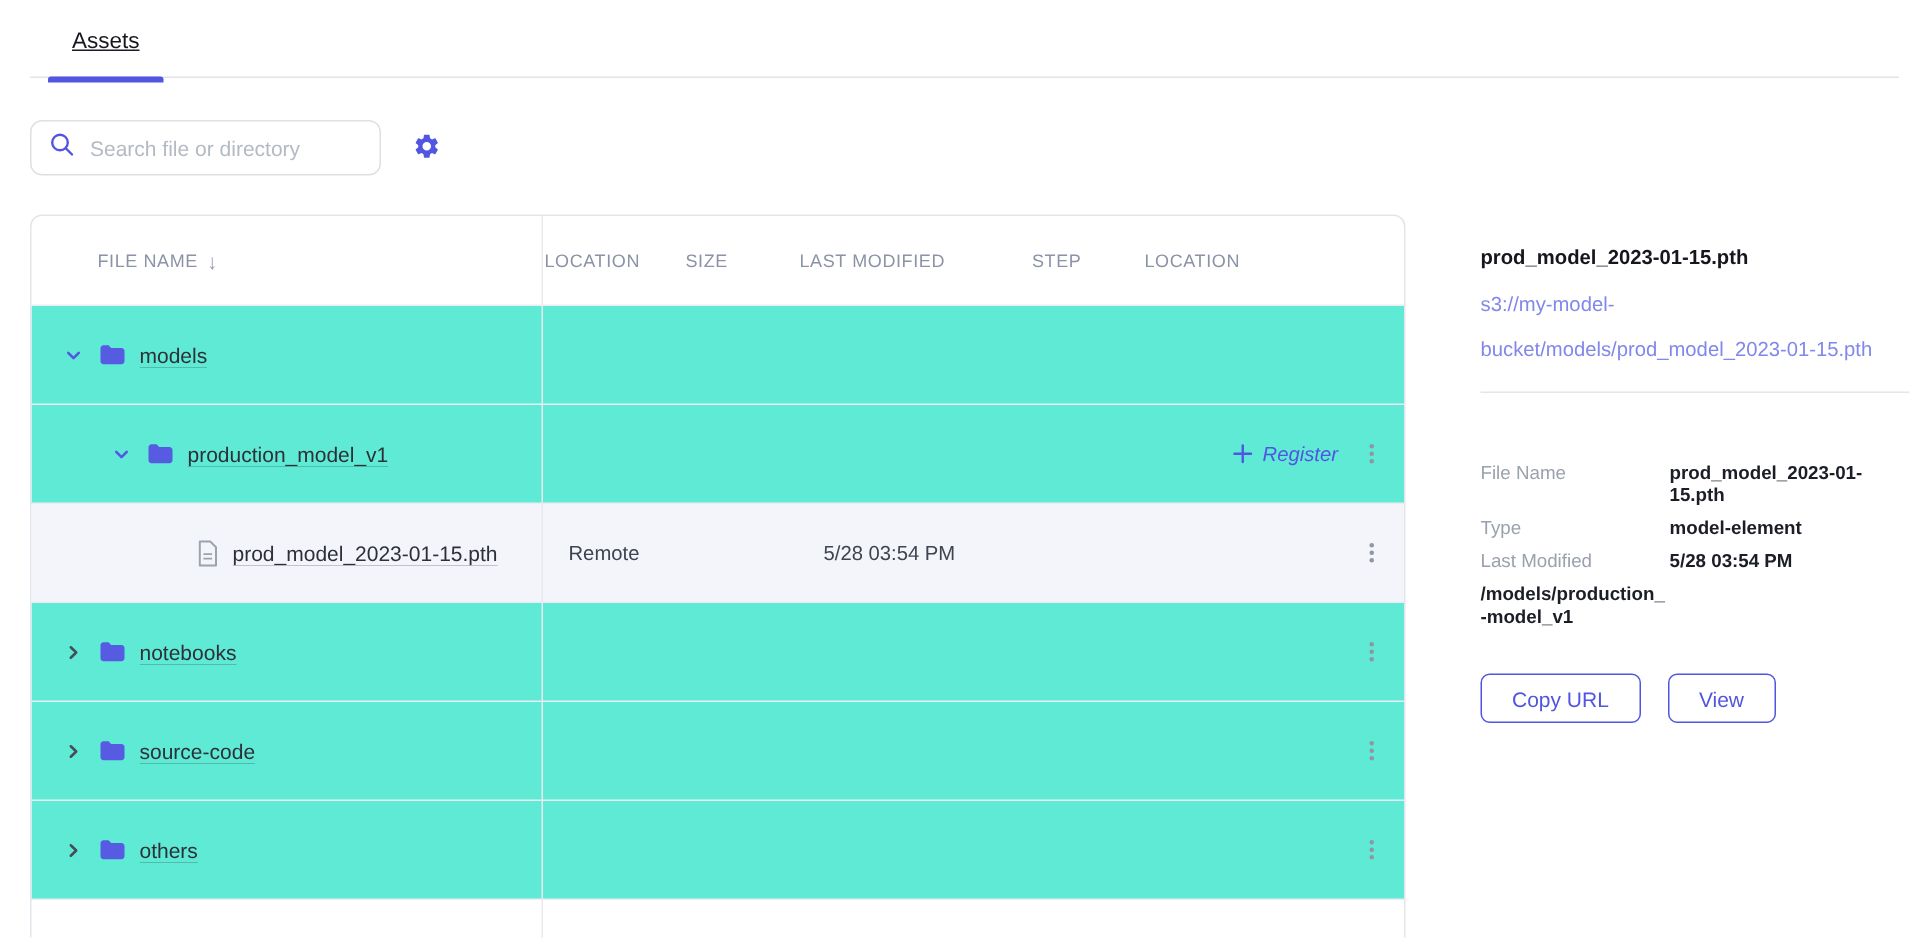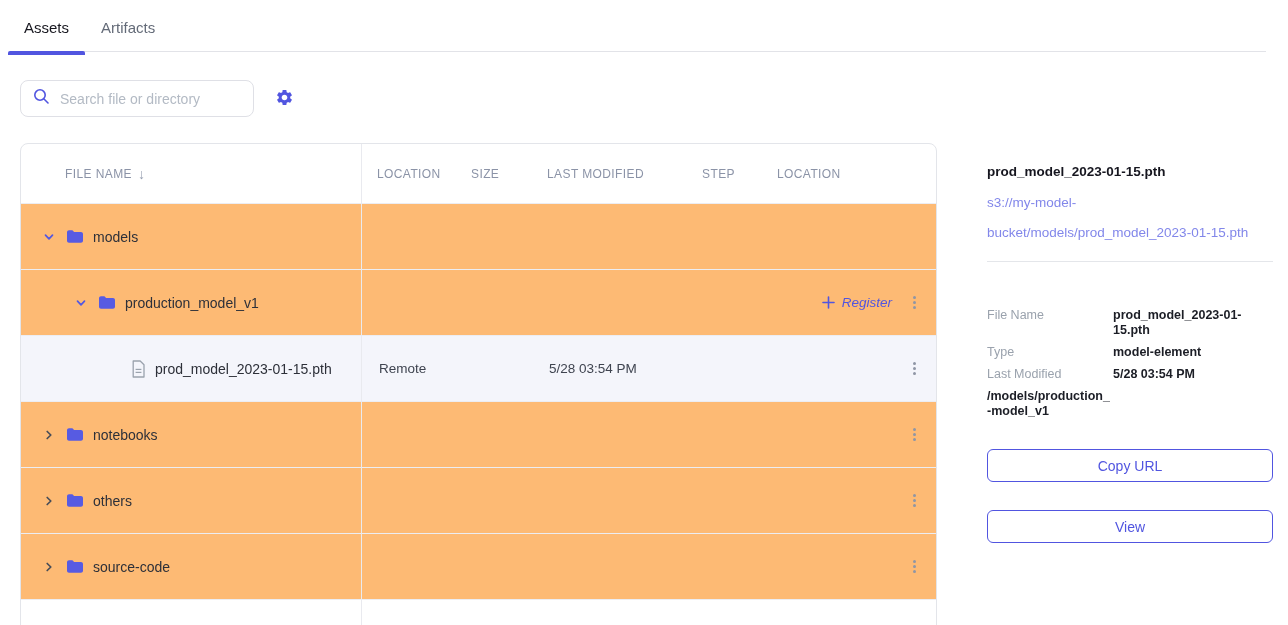--- a/index.html
+++ b/index.html
@@ -4,21 +4,21 @@
 <style>
   * { margin:0; padding:0; box-sizing:border-box; }
   html,body { width:1288px; height:625px; overflow:hidden; }
   body {
     position:relative; background:#fff;
     font-family:"Liberation Sans","DejaVu Sans",sans-serif;
     color:var(--text-dark,#1b1d26);
     -webkit-font-smoothing:antialiased;
   }
   
-  .tabs { position:absolute; left:8px; top:10px; display:flex; z-index:2; }
+  .tabs { position:absolute; left:32px; top:10px; display:flex; z-index:2;text-decoration:underline; }
   .tab { position:relative; padding:9px 16px 19px; font-size:15px; color:#646b78; cursor:pointer; }
   .tab.active { color:#17171f; }
   .tab.active::after {
     content:""; position:absolute; left:0; right:0; bottom:0; height:4px;
     background:var(--accent,#5155e0); border-radius:2px 2px 0 0;
   }
   .top-divider { position:absolute; left:20px; right:22px; top:51px; height:1px; background:#e2e3e8; }
 
   
   .searchbox {
@@ -43,26 +43,26 @@
     position:absolute; left:20px; top:143px; width:917px; height:520px;
     border:1px solid #e3e5ea; border-radius:8px 8px 0 0; background:#fff; overflow:hidden;
   }
   .col-divider { position:absolute; left:340px; top:0; bottom:0; width:1px; background:#e9eaef; }
   .thead, .trow {
     display:grid; grid-template-columns:340px 94px 76px 155px 75px 1fr 44px;
     align-items:center;
   }
   .thead { height:60px; border-bottom:1px solid #ecedf2; }
   .thead .hcell {
-    font-size:12px; letter-spacing:.4px; color:#8b93a7; padding-left:16px;
+    font-size:12px; letter-spacing:.4px; color:#8b93a7; padding-left:2px;
     white-space:nowrap; display:flex; align-items:center; gap:6px;
   }
   .thead .hcell.first { padding-left:44px; }
   .sort-arrow { font-size:14px; color:#98a0b2; }
-  .trow { height:66px; border-bottom:1px solid #ecedf2; background:#fdba74; }
+  .trow { height:66px; border-bottom:1px solid #ecedf2; background:#5eead4; }
   .trow.selected { background:var(--row-highlight,#f4f5fb); }
   .cell { font-size:13.5px; color:#3f4450; padding-left:18px; white-space:nowrap; }
   .name-cell { display:flex; align-items:center; gap:9px; padding-left:20px; min-width:0; }
   .trow.level-2 .name-cell { padding-left:52px; }
   .trow.level-3 .name-cell { padding-left:110px; }
   .chev { width:16px; height:16px; flex:0 0 auto; display:flex; align-items:center; justify-content:center; cursor:pointer; }
   .ficon { flex:0 0 auto; display:flex; align-items:center; }
   .tree-label {
     font-size:14px; color:#2d3039; text-decoration:underline; text-underline-offset:3px;
     cursor:pointer; overflow:hidden; text-overflow:ellipsis; white-space:nowrap; max-width:196px;
@@ -83,33 +83,32 @@
     display:block; margin-top:9px; font-size:13.5px; line-height:30px;
     color:var(--accent-light,#8287ea); text-decoration:none; overflow-wrap:break-word; cursor:pointer;
   }
   .d-divider { margin-top:13px; height:1px; background:#e4e6ea; }
   .d-fields {
     margin-top:46px; display:grid; grid-template-columns:126px 1fr; row-gap:7px;
     font-size:12.5px; line-height:15px;
   }
   .d-label { color:#9aa2ad; }
   .d-value { font-weight:bold; color:#1c1e26; overflow-wrap:break-word; }
-  .d-buttons { margin-top:30px; display:flex; gap:28px;flex-direction:column; }
+  .d-buttons { margin-top:30px; display:flex; gap:18px; }
   .d-btn {
     height:33px; padding:0 20px; background:#fff; border:1px solid var(--accent,#5155e0);
     border-radius:6px; color:var(--accent,#5155e0); font-size:14px; cursor:pointer;
     font-family:"Liberation Sans","DejaVu Sans",sans-serif;
   }
 </style>
 </head>
 <body>
 
 <div class="tabs">
   <div class="tab active">Assets</div>
-  <div class="tab">Artifacts</div>
 </div>
 <div class="top-divider"></div>
 
 <div class="searchbox">
   <span>
     <svg width="17" height="17" viewBox="0 0 17 17">
         <circle cx="7" cy="7" r="5.2" fill="none" stroke="#5155e0" stroke-width="1.6"></circle>
         <line x1="11" y1="11" x2="15" y2="15" stroke="#5155e0" stroke-width="1.6" stroke-linecap="round"></line>
       </svg>
   </span>
@@ -270,52 +269,52 @@
         <svg width="12" height="12" viewBox="0 0 12 12">
               <path d="M4.2 2.5 L7.8 6 L4.2 9.5" fill="none" stroke="#464c58" stroke-width="1.7" stroke-linecap="round" stroke-linejoin="round"></path>
             </svg>
       </span>
       <span class="ficon icon-folder">
         <svg width="18" height="15" viewBox="0 0 18 15">
               <path d="M1 3.2 C1 2.1 1.9 1.2 3 1.2 L6.4 1.2 L8.1 3 L15 3 C16.1 3 17 3.9 17 5 L17 11.8 C17 12.9 16.1 13.8 15 13.8 L3 13.8 C1.9 13.8 1 12.9 1 11.8 Z" fill="#575be2"></path>
             </svg>
       </span>
 
+      <a class="tree-label">source-code</a>
+    </div>
+    <div class="cell loc"></div>
+    <div class="cell size"></div>
+    <div class="cell mod"></div>
+    <div class="cell step"></div>
+    <div class="cell ctx-cell">
+      
+    </div>
+    <div class="cell actions-cell">
+      <span class="kebab">
+            <i></i>
+            <i></i>
+            <i></i>
+          </span>
+    </div>
+  </div>
+      <div class="trow level-1">
+    <div class="cell name-cell">
+
+      <span class="chev chev-right">
+        <svg width="12" height="12" viewBox="0 0 12 12">
+              <path d="M4.2 2.5 L7.8 6 L4.2 9.5" fill="none" stroke="#464c58" stroke-width="1.7" stroke-linecap="round" stroke-linejoin="round"></path>
+            </svg>
+      </span>
+      <span class="ficon icon-folder">
+        <svg width="18" height="15" viewBox="0 0 18 15">
+              <path d="M1 3.2 C1 2.1 1.9 1.2 3 1.2 L6.4 1.2 L8.1 3 L15 3 C16.1 3 17 3.9 17 5 L17 11.8 C17 12.9 16.1 13.8 15 13.8 L3 13.8 C1.9 13.8 1 12.9 1 11.8 Z" fill="#575be2"></path>
+            </svg>
+      </span>
+
       <a class="tree-label">others</a>
-    </div>
-    <div class="cell loc"></div>
-    <div class="cell size"></div>
-    <div class="cell mod"></div>
-    <div class="cell step"></div>
-    <div class="cell ctx-cell">
-      
-    </div>
-    <div class="cell actions-cell">
-      <span class="kebab">
-            <i></i>
-            <i></i>
-            <i></i>
-          </span>
-    </div>
-  </div>
-      <div class="trow level-1">
-    <div class="cell name-cell">
-
-      <span class="chev chev-right">
-        <svg width="12" height="12" viewBox="0 0 12 12">
-              <path d="M4.2 2.5 L7.8 6 L4.2 9.5" fill="none" stroke="#464c58" stroke-width="1.7" stroke-linecap="round" stroke-linejoin="round"></path>
-            </svg>
-      </span>
-      <span class="ficon icon-folder">
-        <svg width="18" height="15" viewBox="0 0 18 15">
-              <path d="M1 3.2 C1 2.1 1.9 1.2 3 1.2 L6.4 1.2 L8.1 3 L15 3 C16.1 3 17 3.9 17 5 L17 11.8 C17 12.9 16.1 13.8 15 13.8 L3 13.8 C1.9 13.8 1 12.9 1 11.8 Z" fill="#575be2"></path>
-            </svg>
-      </span>
-
-      <a class="tree-label">source-code</a>
     </div>
     <div class="cell loc"></div>
     <div class="cell size"></div>
     <div class="cell mod"></div>
     <div class="cell step"></div>
     <div class="cell ctx-cell">
       
     </div>
     <div class="cell actions-cell">
       <span class="kebab">

